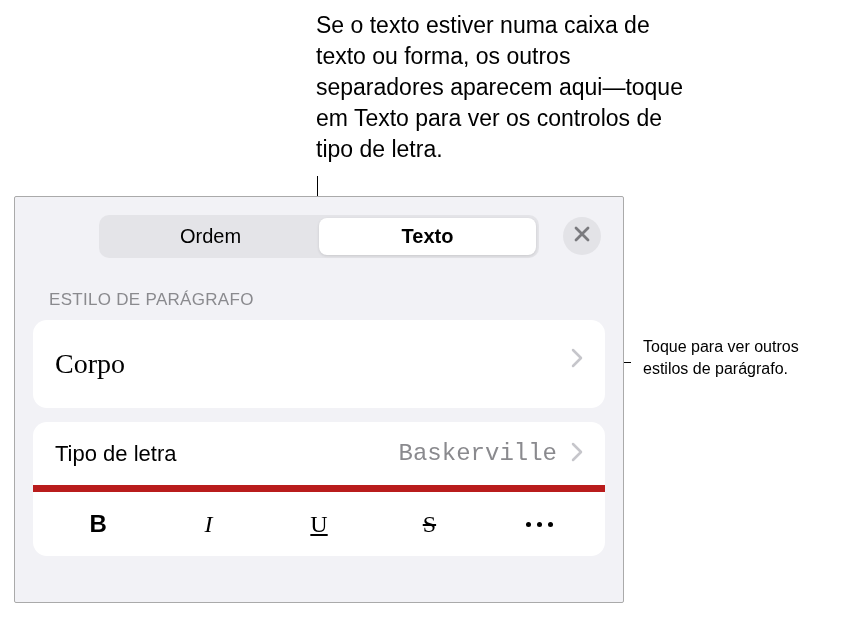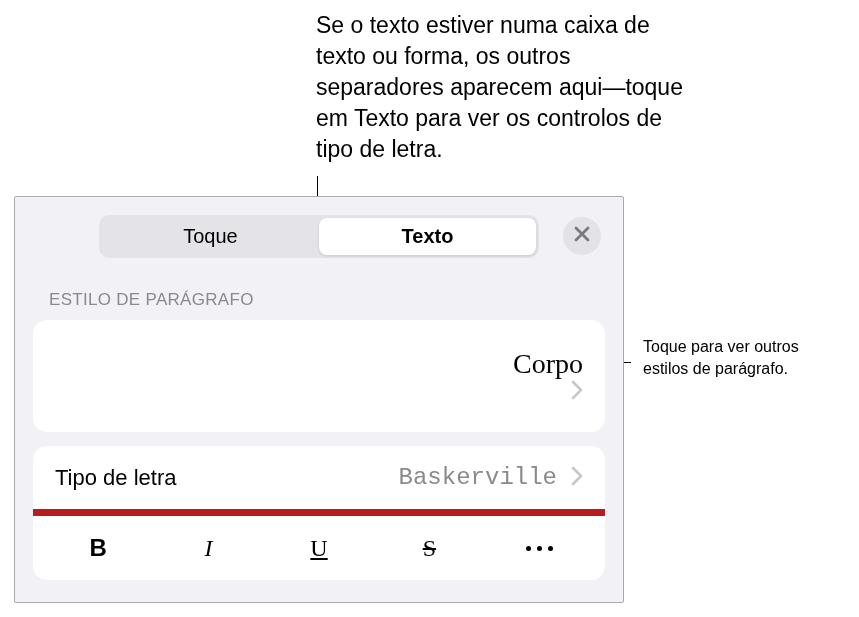--- a/index.html
+++ b/index.html
@@ -111,25 +111,24 @@
       letter-spacing: 0.3px;
       padding: 16px 34px 10px 34px;
     }
     .card {
       background: #fff;
       margin: 0 18px;
       border-radius: 14px;
     }
     .row {
       display: flex;
-      align-items: flex-end;
+      align-items: flex-start;
       justify-content: space-between;
       padding: 22px 22px;
       min-height: 70px;
-      flex-direction: column;
     }
     .row-corp {
       padding: 28px 22px;
     }
     .corp-text {
       font-family: Baskerville, Georgia, serif;
       font-size: 28px;
       color: #000;
     }
     .chev {
@@ -199,21 +198,21 @@
 
 <div class="callout-top">Se o texto estiver numa caixa de texto ou forma, os outros separadores aparecem aqui—toque em Texto para ver os controlos de tipo de letra.</div>
 <div class="callout-line-top"></div>
 
 <div class="callout-right">Toque para ver outros estilos de parágrafo.</div>
 <div class="callout-line-right"></div>
 
 <div class="panel">
   <div class="panel-header">
     <div class="segmented">
-      <div class="seg">Toque</div>
+      <div class="seg">Ordem</div>
       <div class="seg active">Texto</div>
     </div>
     <div class="close-btn">
       <span>
         <svg viewBox="0 0 16 16">
             <path d="M2 2 L14 14 M14 2 L2 14" stroke="#7a7a7e" stroke-width="2.8" stroke-linecap="round" fill="none"></path>
           </svg>
       </span>
     </div>
   </div>

